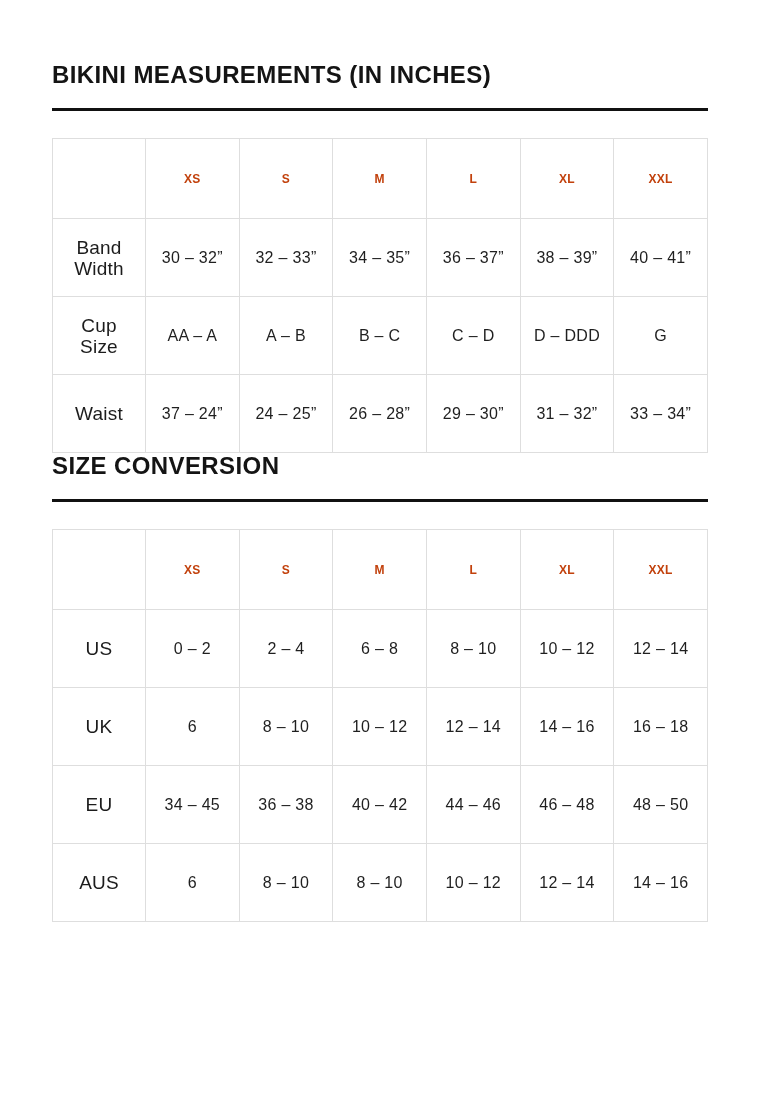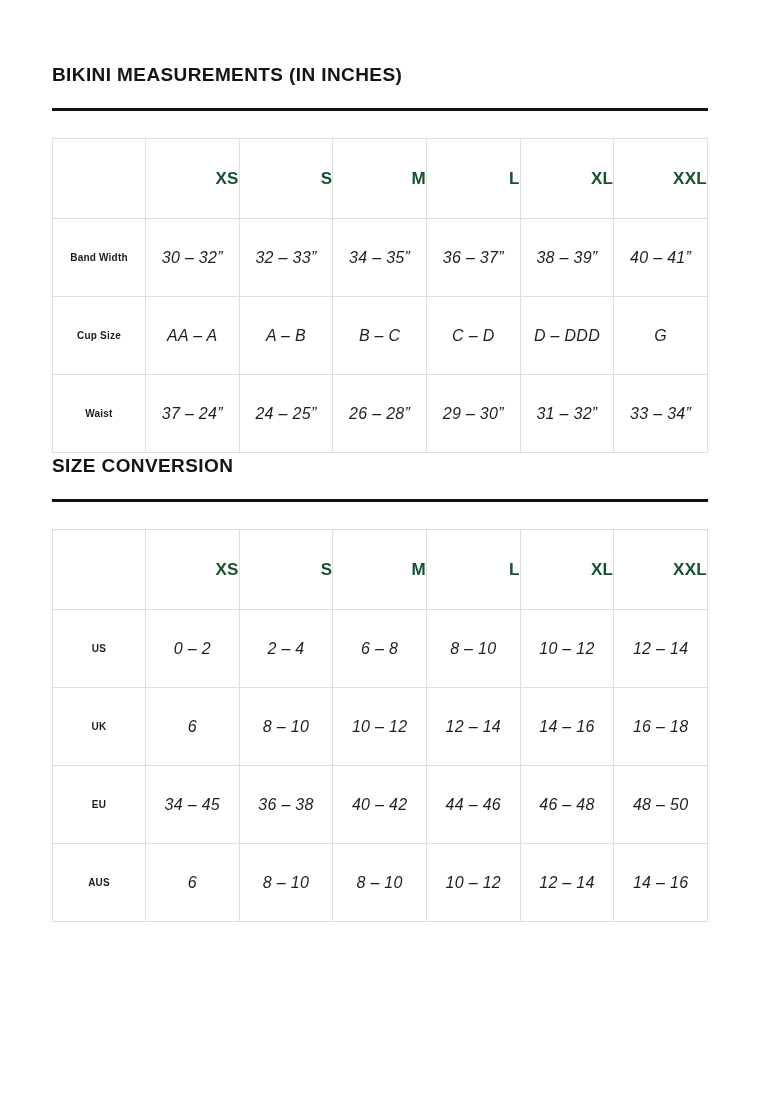--- a/index.html
+++ b/index.html
@@ -11,21 +11,21 @@
     color: #1c1c1c;
     overflow: hidden;
   }
   .page {
     width: 762px;
     height: 1100px;
     padding: 62px 54px 0 52px;
   }
   .section + .section { }
   .section-title {
-    font-size: 19px;
+    font-size: 24px;
     font-weight: 700;
     letter-spacing: 0.4px;
     color: #141414;
     line-height: 26px;
     margin-bottom: 20px;
   }
   .title-rule {
     height: 3px;
     background: #111111;
     border: none;
@@ -40,41 +40,39 @@
   table.size-table col.label-col { width: 93px; }
   table.size-table th,
   table.size-table td {
     border: 1px solid #dedede;
     text-align: center;
     vertical-align: middle;
     background: #ffffff;
   }
   table.size-table thead th {
     height: 80px;
-    font-size: 17px;
+    font-size: 12px;
     font-weight: 700;
     letter-spacing: 0.3px;
-    color: #14532d;
-    text-align: right;
+    color: #c2410c;
   }
   table.size-table tbody tr { height: 78px; }
   table.size-table tbody th.row-label {
-    font-size: 10px;
-    font-weight: 700;
+    font-size: 19px;
+    font-weight: 400;
     letter-spacing: 0.2px;
     color: #1c1c1c;
     padding: 0 14px;
     line-height: 21px;
   }
   table.size-table tbody td {
     font-size: 16px;
     font-weight: 400;
     letter-spacing: 0.3px;
     color: #1f1f1f;
-    font-style: italic;
   }
 </style>
 </head>
 <body>
 
 <div class="page">
 
   <div class="section">
     <h2 class="section-title">BIKINI MEASUREMENTS (IN INCHES)</h2>
     <div class="title-rule"></div>

